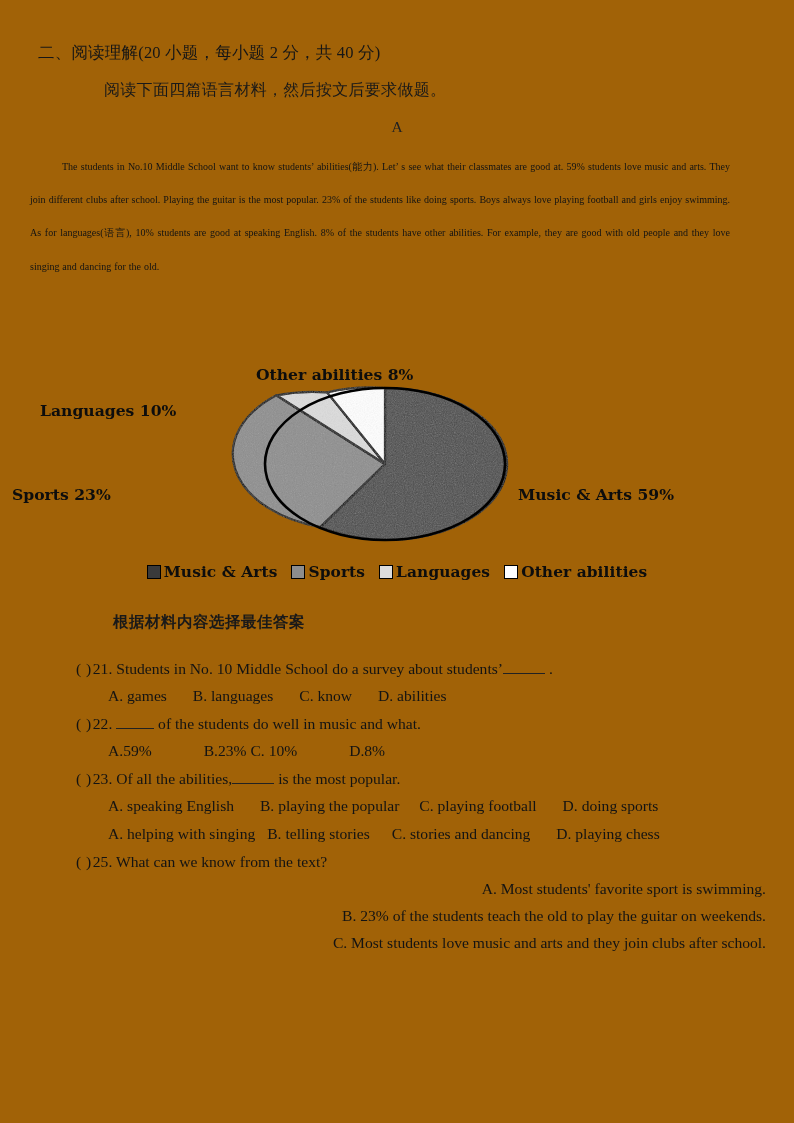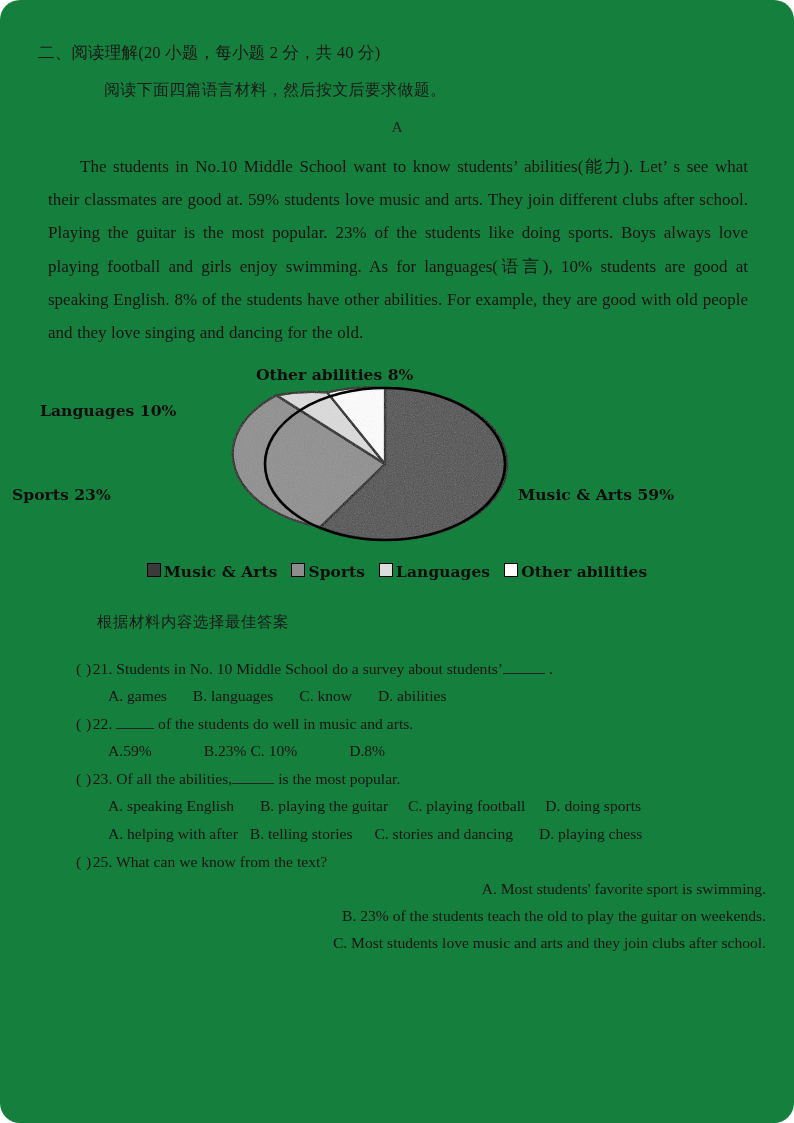--- a/index.html
+++ b/index.html
@@ -12,22 +12,21 @@
     width: 794px;
     height: 1123px;
     position: relative;
     font-family: "Liberation Serif", "DejaVu Serif", serif;
     color: #1a1a1a;
     overflow: hidden;
   }
   .page {
     position: absolute;
     inset: 0;
-    background: #15803d;
-    border-radius: 20px;
+    background: #a16207;
   }
 
   
   .section-heading {
     position: absolute;
     left: 38px;
     top: 42px;
     font-size: 16.5px;
     letter-spacing: 0.2px;
     white-space: nowrap;
@@ -50,24 +49,24 @@
     right: 0;
     top: 118px;
     text-align: center;
     font-size: 15.5px;
     color: #222;
   }
 
   
   .passage {
     position: absolute;
-    left: 48px;
+    left: 30px;
     top: 150px;
     width: 700px;
-    font-size: 17px;
+    font-size: 10px;
     line-height: 33.2px;
     text-align: justify;
     text-justify: inter-character;
     color: #131313;
     text-indent: 32px;
     word-spacing: 0.4px;
   }
 
   
   .chart-block {
@@ -88,38 +87,39 @@
     display: flex;
     justify-content: center;
     align-items: center;
     gap: 14px;
     font-family: "DejaVu Serif", "Liberation Serif", serif;
     font-weight: bold;
     font-size: 15.4px;
     letter-spacing: 0.1px;
     color: #0d0d0d;
   }
-  .legend-item { display: flex; gap: 3px; white-space: nowrap; }
+  .legend-item { display: flex; align-items: center; gap: 3px; white-space: nowrap; }
   .swatch {
     width: 12px; height: 12px;
     border: 1.4px solid #000;
     display: inline-block;
     flex: none;
   }
 
   
   .cn-prompt {
     position: absolute;
-    left: 97px;
+    left: 113px;
     top: 612px;
     font-family: "DejaVu Sans", sans-serif;
     font-size: 15.4px;
     letter-spacing: 0.6px;
     color: #191919;
     white-space: nowrap;
+    font-weight: bold;
   }
 
   .questions {
     position: absolute;
     left: 76px;
     top: 655px;
     width: 690px;
     font-size: 15.6px;
     color: #131313;
   }
@@ -240,47 +240,47 @@
         <span class="opt">B. languages</span>
         <span class="opt">C. know</span>
         <span class="opt">D. abilities</span>
       </div>
     </div>
 
     <div class="q">
       <div class="q-stem">
         <span class="paren">(    )</span><span>22.</span>
         <span class="blank w-short"></span>
-        <span>of the students do well in music and arts.</span>
+        <span>of the students do well in music and what.</span>
       </div>
       <div class="q-opts" style="letter-spacing:0">
         <span class="opt">A.59%</span>
         <span class="opt" style="margin-left:48px">B.23%</span>
         <span class="opt" style="">C. 10%</span>
         <span class="opt" style="margin-left:48px">D.8%</span>
       </div>
     </div>
 
     <div class="q">
       <div class="q-stem">
         <span class="paren">(    )</span><span>23.</span>
         <span>Of all the abilities,</span><span class="blank w-mid"></span>
         <span>is the most popular.</span>
       </div>
       <div class="q-opts">
         <span class="opt">A. speaking English</span>
-        <span class="opt" style="margin-left:22px">B. playing the guitar</span>
+        <span class="opt" style="margin-left:22px">B. playing the popular</span>
         <span class="opt" style="margin-left:16px">C. playing football</span>
-        <span class="opt" style="margin-left:16px">D. doing sports</span>
+        <span class="opt" style="margin-left:22px">D. doing sports</span>
       </div>
     </div>
 
     <div class="q">
       <div class="q-opts">
-        <span class="opt">A. helping with after</span>
+        <span class="opt">A. helping with singing</span>
         <span class="opt" style="margin-left:8px">B. telling stories</span>
         <span class="opt" style="margin-left:18px">C. stories and dancing</span>
         <span class="opt" style="margin-left:22px">D. playing chess</span>
       </div>
     </div>
 
     <div class="q">
       <div class="q-stem">
         <span class="paren">(    )</span><span>25.</span>
         <span>What can we know from the text?</span>

